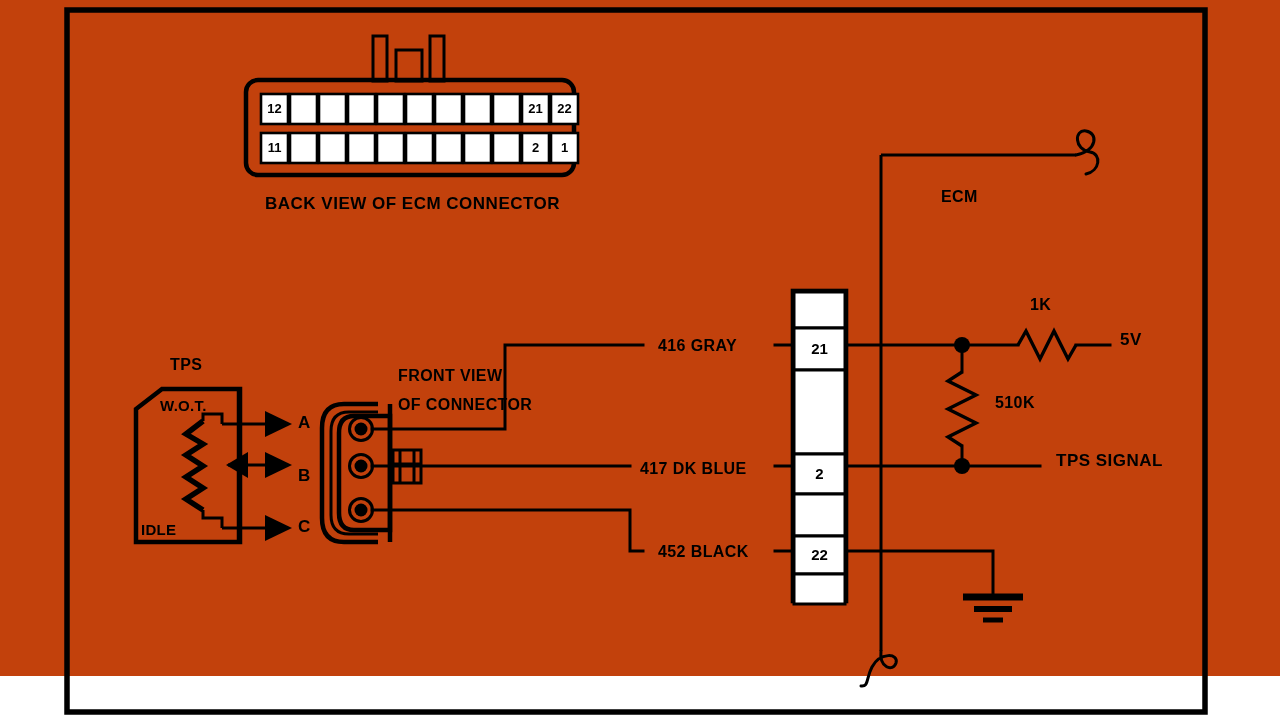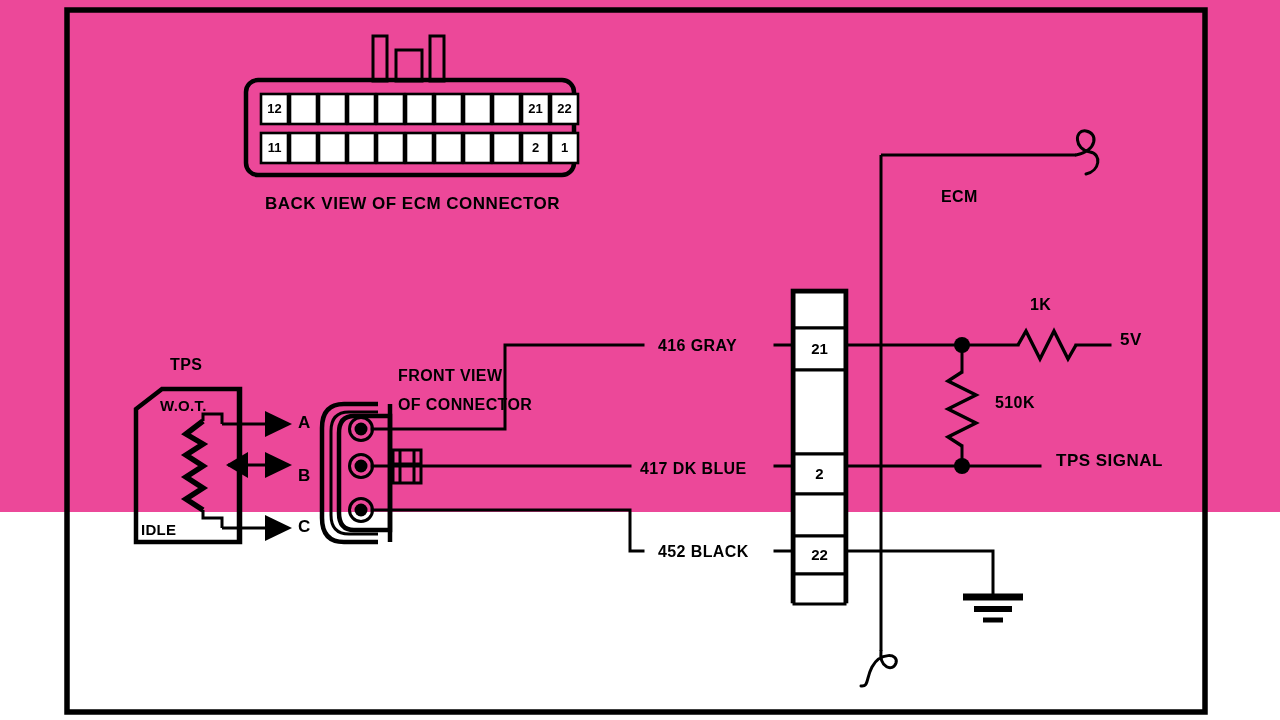--- a/index.html
+++ b/index.html
@@ -8,22 +8,22 @@
     padding: 0;
     background: #ffffff;
     width: 1280px;
     height: 720px;
     overflow: hidden;
     font-family: "Liberation Sans", sans-serif;
   }
   #stage {
     position: relative;
     width: 1280px;
-    height: 512px;
-    background: #ec4899;
+    height: 676px;
+    background: #c2410c;
   }
   #diagram-svg {
     position: absolute;
     left: 0;
     top: 0;
     width: 1280px;
     height: 720px;
     display: block;
   }
   text {

